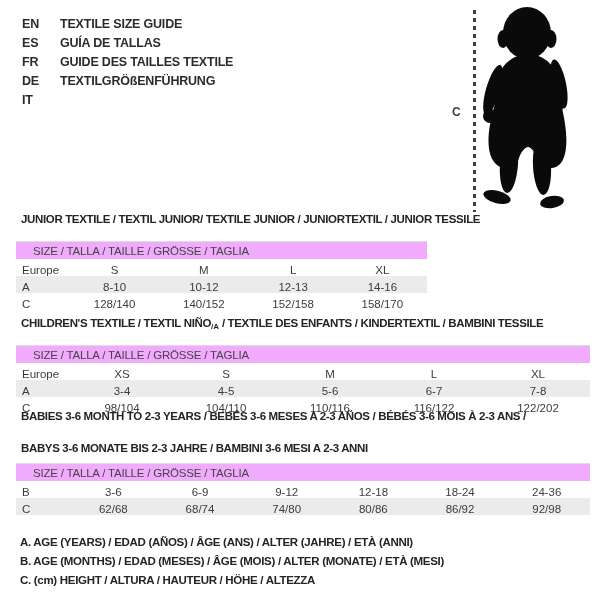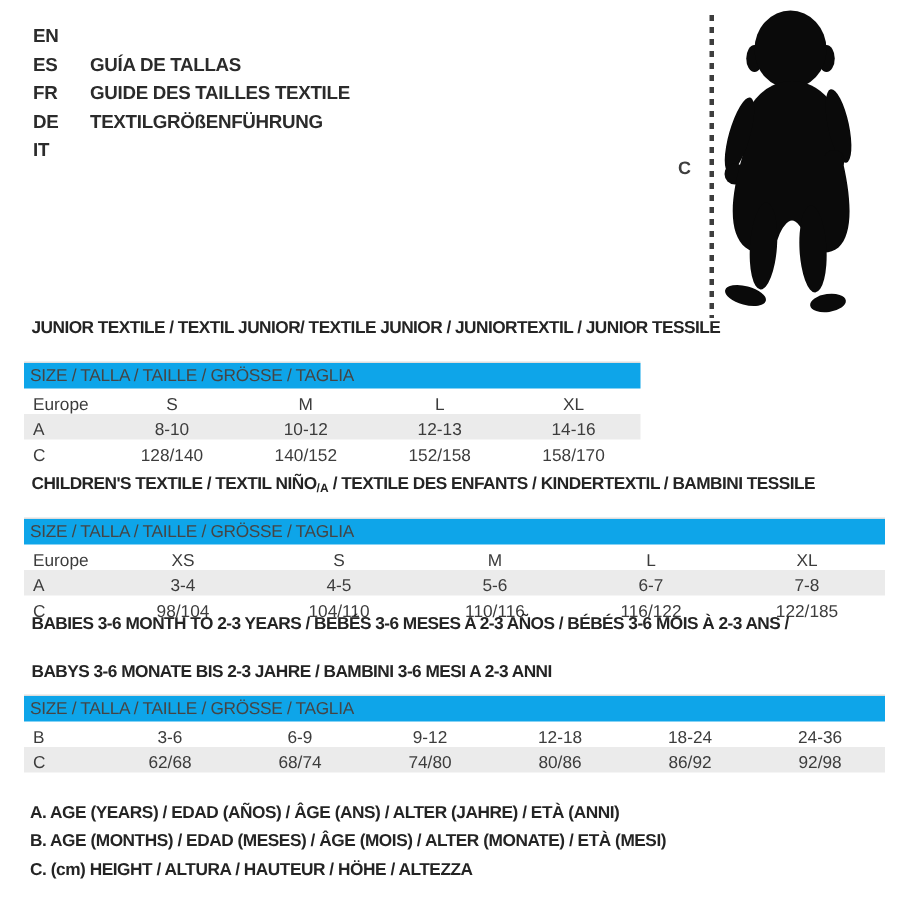--- a/index.html
+++ b/index.html
@@ -17,38 +17,39 @@
   .dash-line{position:absolute;left:473px;top:10px;width:3px;height:202px;
     background:repeating-linear-gradient(to bottom,#3e3e3e 0 4px,transparent 4px 8px);}
   .c-label{position:absolute;left:452px;top:105px;font-size:12px;font-weight:bold;color:#3e3e3e;}
   .baby{position:absolute;left:482px;top:6px;width:95px;height:206px;}
   
   .tbl-title{position:absolute;left:21px;font-weight:bold;font-size:11.5px;color:#242424;
     letter-spacing:-0.35px;white-space:nowrap;}
   .tbl-title .subsz{font-size:8px;vertical-align:-2px;letter-spacing:0;}
   
   .size-table{position:absolute;left:16px;border-top:1px solid #dedede;}
-  .bar{height:17px;background:#0ea5e9;display:flex;align-items:center;
-    padding-left:4px;box-sizing:border-box;font-size:11.5px;color:#454545;
+  .bar{height:17px;background:#f0abfc;display:flex;align-items:center;
+    padding-left:17px;box-sizing:border-box;font-size:11.5px;color:#454545;
     letter-spacing:-0.2px;white-space:nowrap;}
   .trow{display:flex;height:17px;align-items:flex-end;font-size:11.5px;color:#3c3c3c;}
   .trow.alt{background:#ebebeb;}
   .lbl{width:54px;padding-left:6px;box-sizing:border-box;}
   .val{flex:1;text-align:center;}
   
   .notes{position:absolute;left:20px;top:536px;}
   .note-line{height:19px;font-weight:bold;font-size:11.5px;color:#242424;
     letter-spacing:-0.3px;white-space:nowrap;}
 </style>
 </head>
 <body>
 
 <div class="lang-list">
   <div class="lang-row">
     <span class="lang-code">EN</span>
+    <span>TEXTILE SIZE GUIDE</span>
   </div>
   <div class="lang-row">
     <span class="lang-code">ES</span>
     <span>GUÍA DE TALLAS</span>
   </div>
   <div class="lang-row">
     <span class="lang-code">FR</span>
     <span>GUIDE DES TAILLES TEXTILE</span>
   </div>
   <div class="lang-row">
@@ -126,21 +127,21 @@
     <span class="val">5-6</span>
     <span class="val">6-7</span>
     <span class="val">7-8</span>
   </div>
   <div class="trow">
     <span class="lbl">C</span>
     <span class="val">98/104</span>
     <span class="val">104/110</span>
     <span class="val">110/116</span>
     <span class="val">116/122</span>
-    <span class="val">122/185</span>
+    <span class="val">122/202</span>
   </div>
 </div>
 
 <div class="tbl-title" style="top:410px;">BABIES 3-6 MONTH TO 2-3 YEARS / BEBÉS 3-6 MESES A 2-3 AÑOS / BÉBÉS 3-6 MOIS À 2-3 ANS /</div>
 <div class="tbl-title" style="top:442px;">BABYS 3-6 MONATE BIS 2-3 JAHRE / BAMBINI 3-6 MESI A 2-3 ANNI</div>
 <div class="size-table" style="top:463px;width:574px;">
   <div class="bar">SIZE / TALLA / TAILLE / GRÖSSE / TAGLIA</div>
   <div class="trow">
     <span class="lbl">B</span>
     <span class="val">3-6</span>

